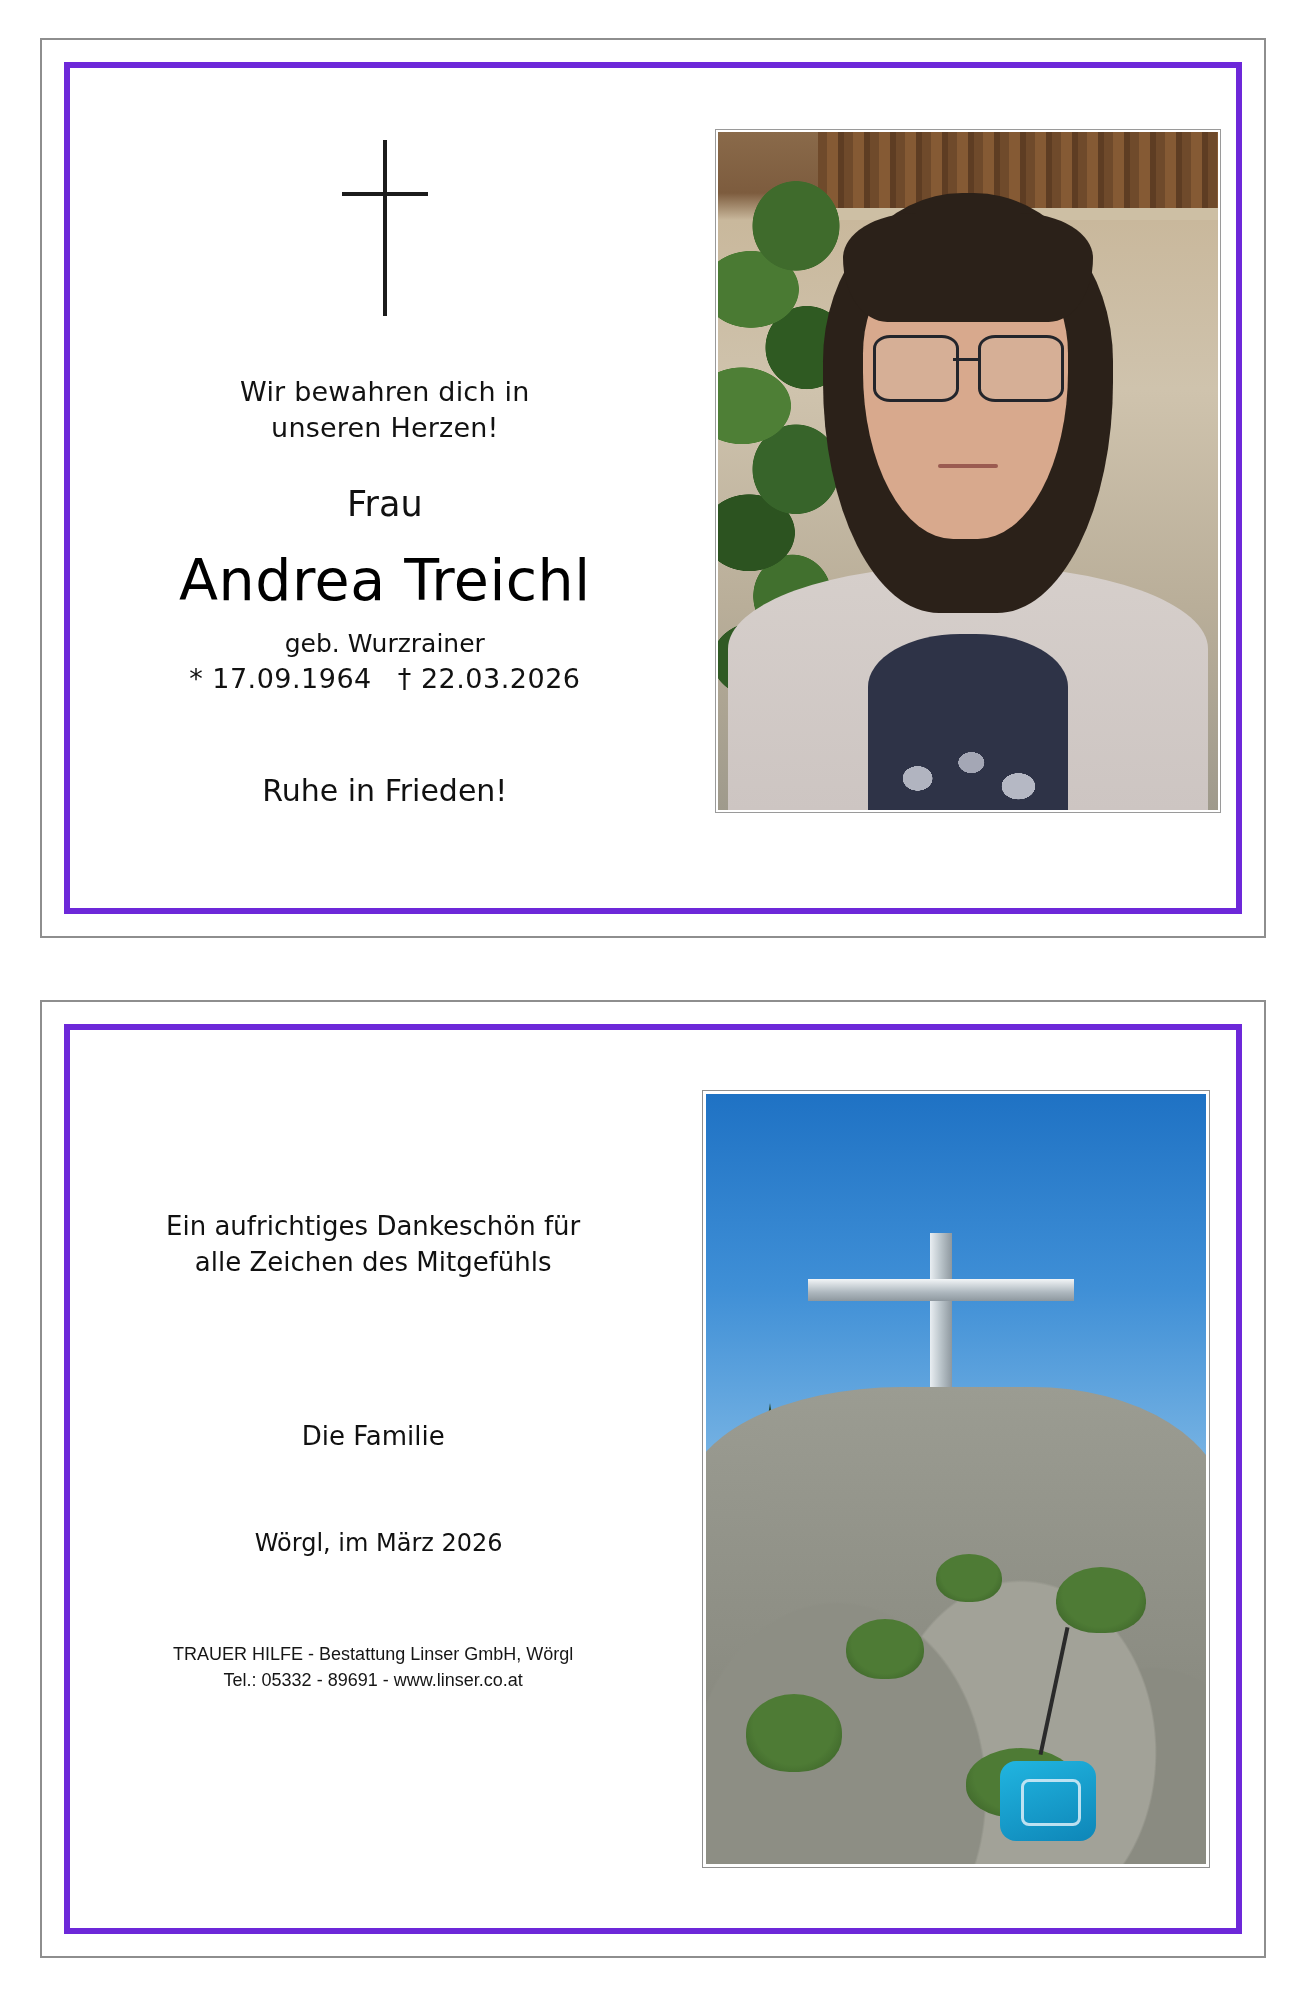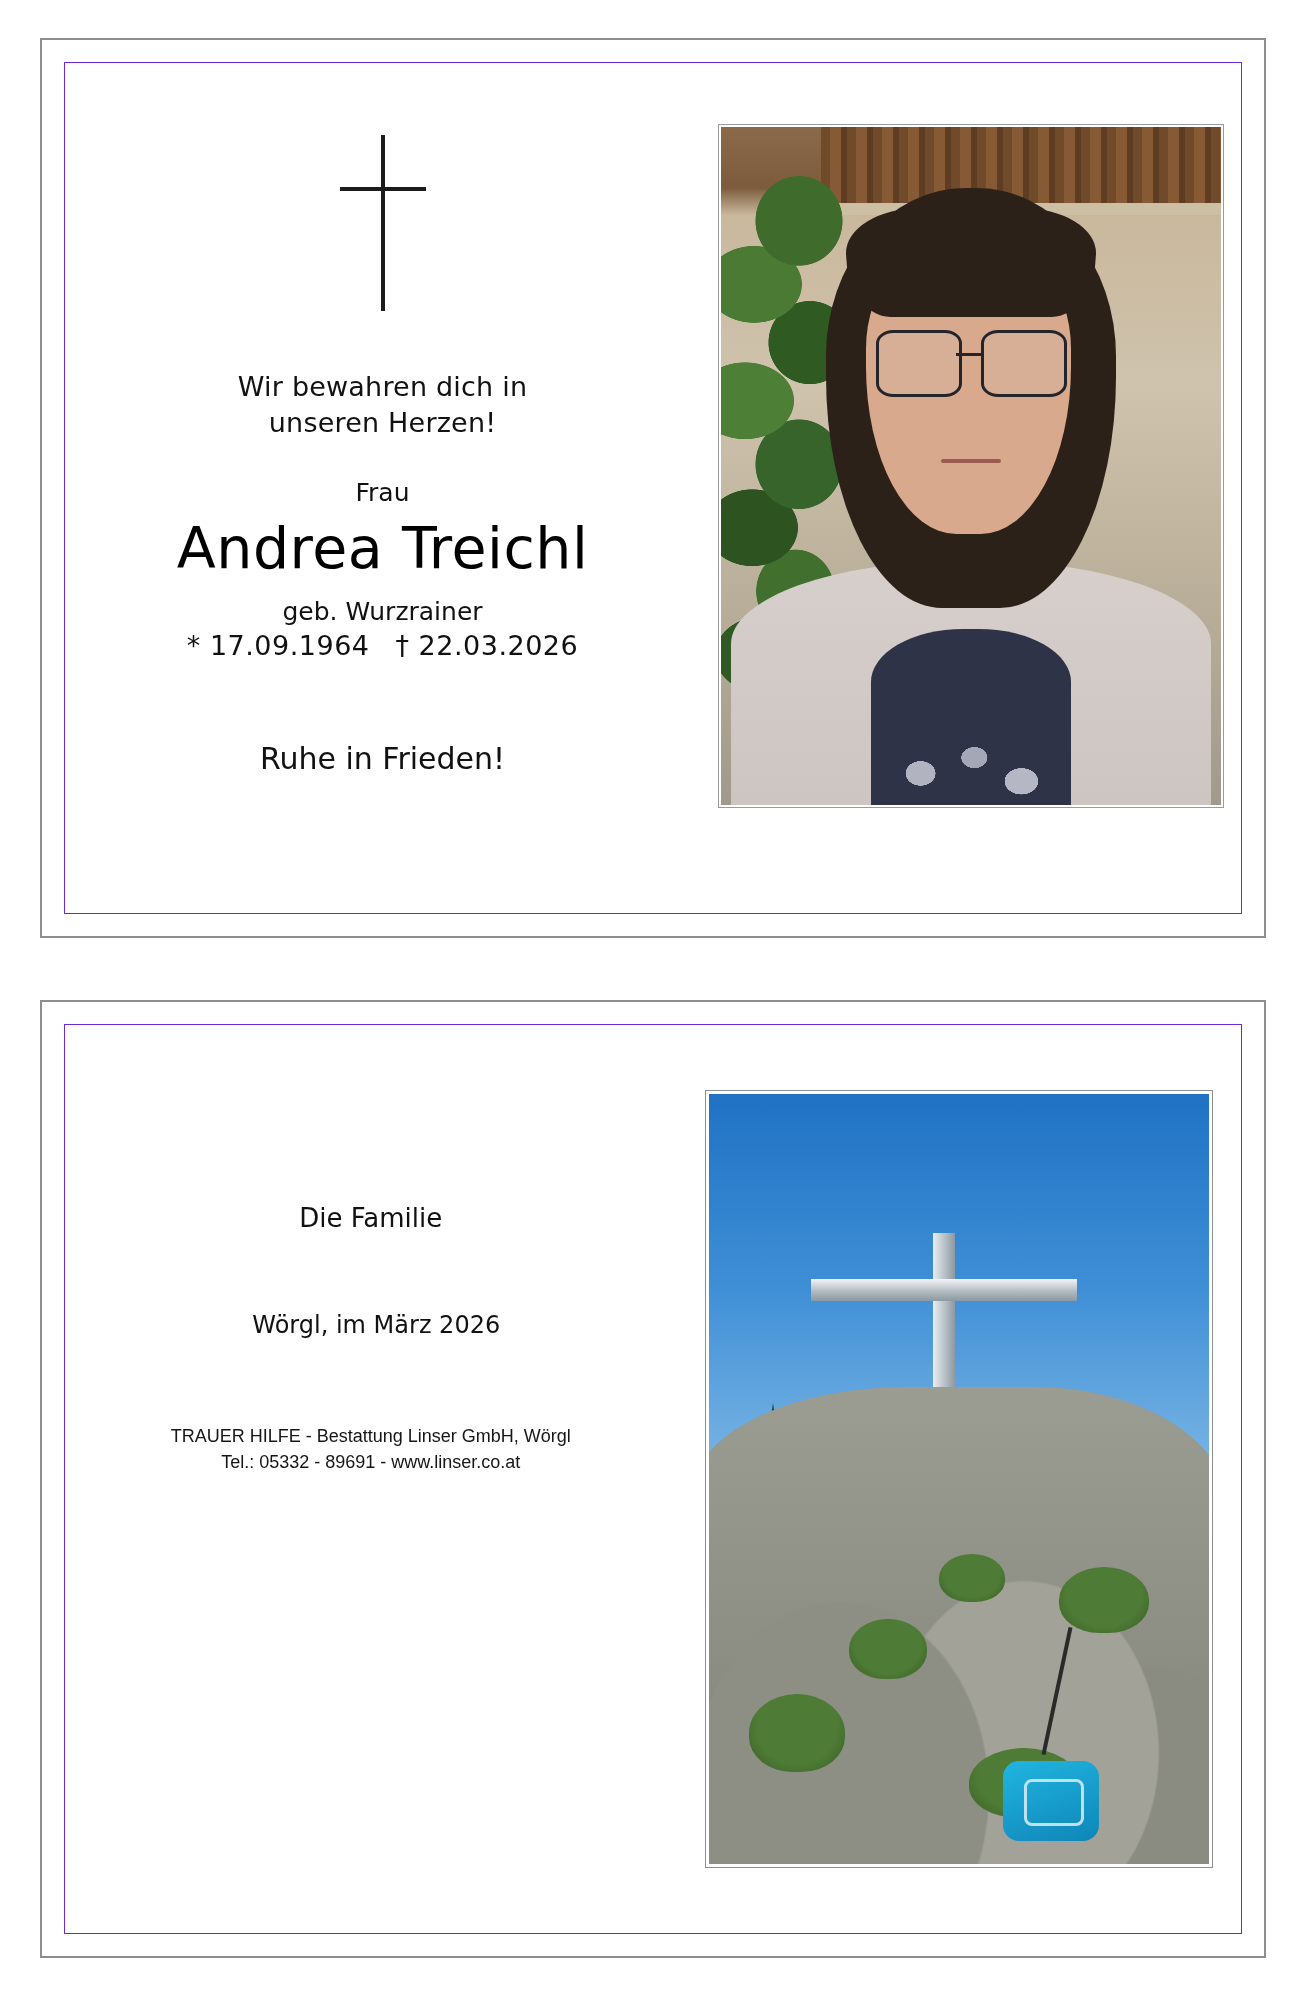--- a/index.html
+++ b/index.html
@@ -28,21 +28,21 @@
 
   
   .card {
     border: 2px solid #8e8e8e;
     background: #ffffff;
     padding: 22px;
     box-sizing: border-box;
     position: relative;
   }
   .card-inner {
-    border: 1px solid #6d28d9;
+    border: 6px solid #6d28d9;
     height: 100%;
     box-sizing: border-box;
     position: relative;
     display: flex;
   }
 
   
   .card-obituary {
     height: 900px;
   }
@@ -92,21 +92,22 @@
     text-align: center;
     line-height: 1.35;
   }
   .quote {
     font-size: 27px;
     letter-spacing: .2px;
     margin-bottom: 34px;
     color: #121212;
   }
   .salutation {
-    font-size: 25px;
+    font-size: 35px;
+    margin-bottom: 14px;
   }
   .name {
     font-size: 57px;
     letter-spacing: .5px;
     margin-bottom: 8px;
     color: #000000;
     white-space: nowrap;
   }
   .maiden {
     font-size: 25px;
@@ -377,20 +378,24 @@
         </div>
       </div>
 
     </div>
   </div>
 
   <div class="card card-thanks">
     <div class="card-inner">
 
       <div class="t-left">
+        <div class="thanks-text">
+          <div>Ein aufrichtiges Dankeschön für</div>
+          <div>alle Zeichen des Mitgefühls</div>
+        </div>
 
         <div class="family">Die Familie</div>
 
         <div class="place-date">Wörgl, im März 2026</div>
 
         <div class="imprint">
           <div>TRAUER HILFE - Bestattung Linser GmbH, Wörgl</div>
           <div>Tel.: 05332 - 89691 - www.linser.co.at</div>
         </div>
       </div>

